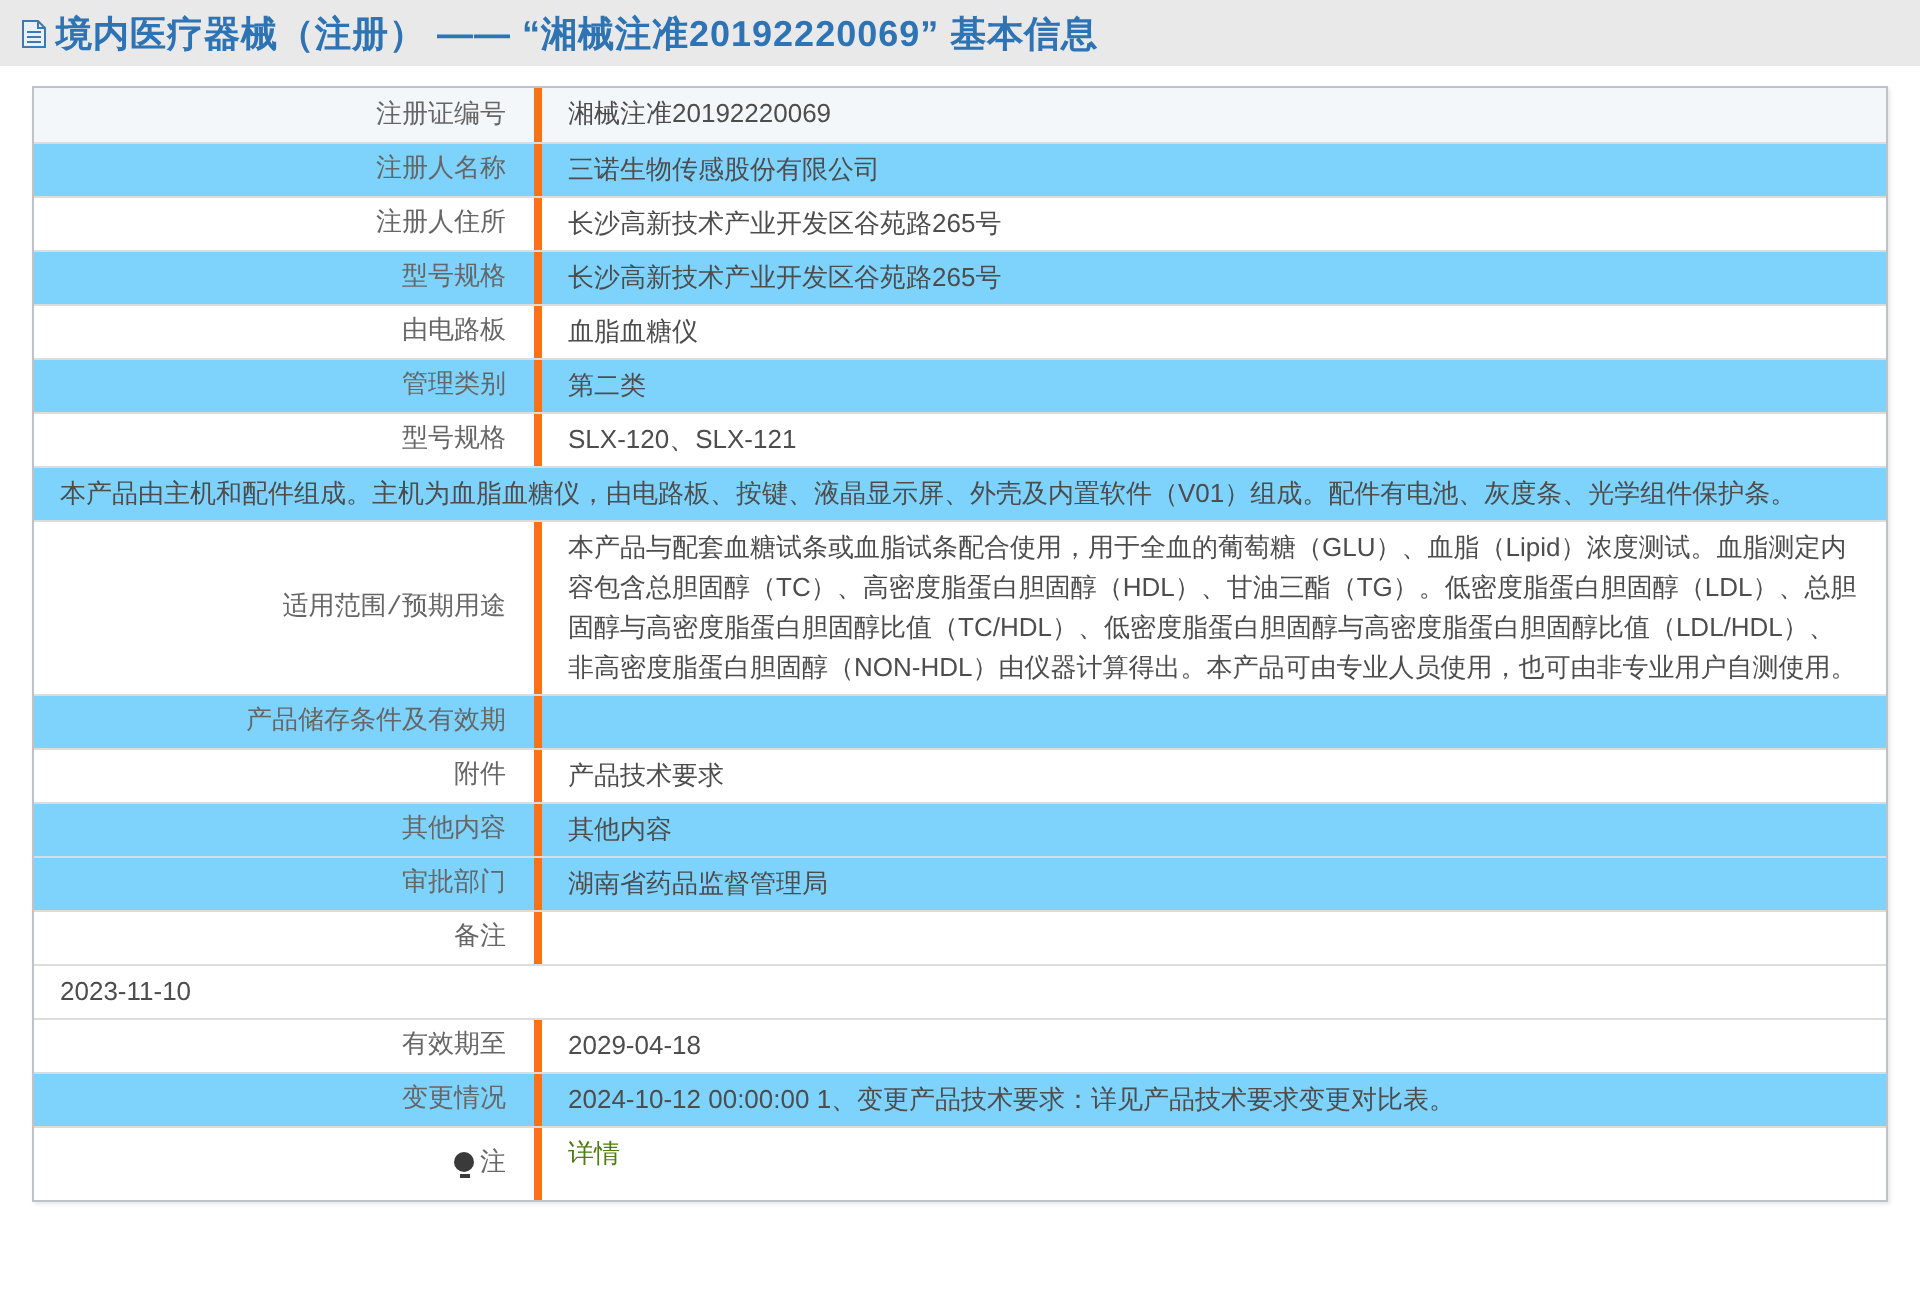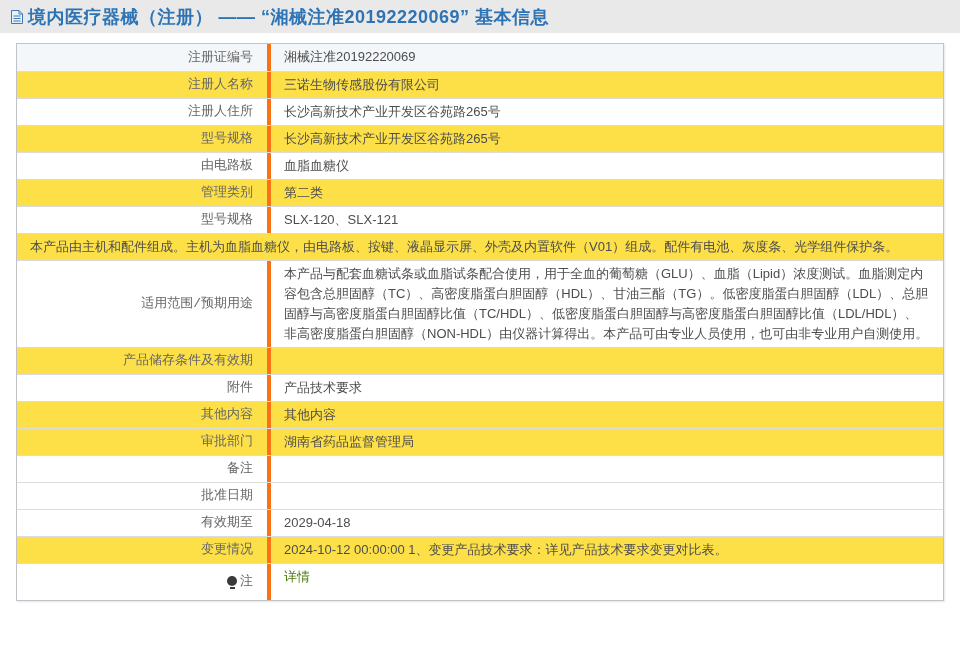--- a/index.html
+++ b/index.html
@@ -36,21 +36,21 @@
     box-shadow: 1px 1px 2px rgba(0,0,0,0.10);
     background: #ffffff;
   }
   .row {
     display: flex;
     min-height: 27px;
     border-top: 1px solid #dcdcdc;
     background: #ffffff;
   }
   .row.first-row { border-top: none; background: #f4f7fa; }
-  .row.even { background: #fde047; }
+  .row.even { background: #7dd3fc; }
   .row.last { min-height: 37px; }
   .cell-label {
     width: 254px;
     flex: 0 0 254px;
     display: flex;
     align-items: center;
     justify-content: flex-end;
     text-align: right;
     padding: 3px 14px 3px 10px;
     color: #666666;
@@ -189,21 +189,23 @@
         <span class="inner">湖南省药品监督管理局</span>
       </div>
     </div>
     <div class="row">
       <div class="cell-label">备注</div>
       <div class="cell-value">
         <span class="inner"></span>
       </div>
     </div>
     <div class="row">
-      <div class="cell-label">批准日期</div>
+      <div class="cell-value">
+        <span class="inner">2023-11-10</span>
+      </div>
     </div>
     <div class="row">
       <div class="cell-label">有效期至</div>
       <div class="cell-value">
         <span class="inner">2029-04-18</span>
       </div>
     </div>
     <div class="row even">
       <div class="cell-label">变更情况</div>
       <div class="cell-value">

